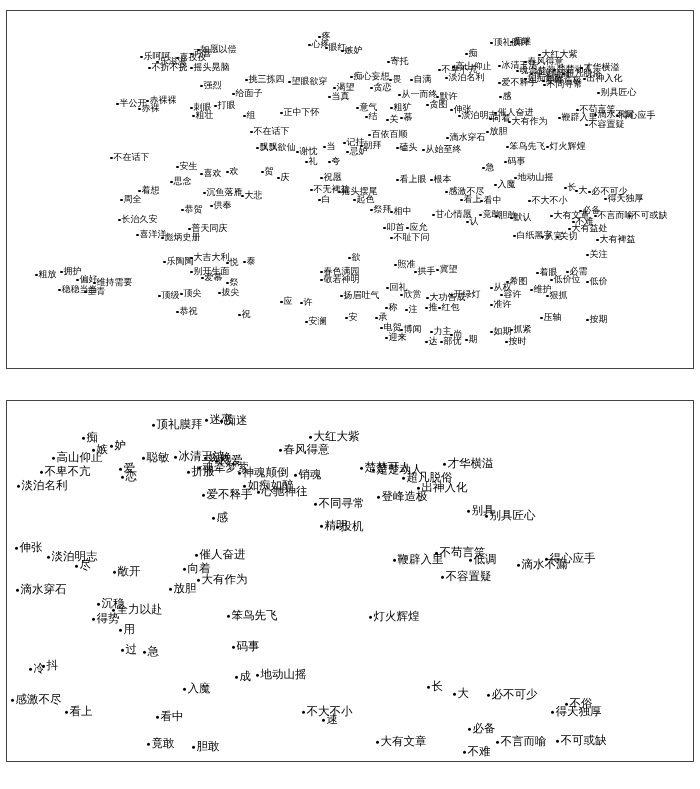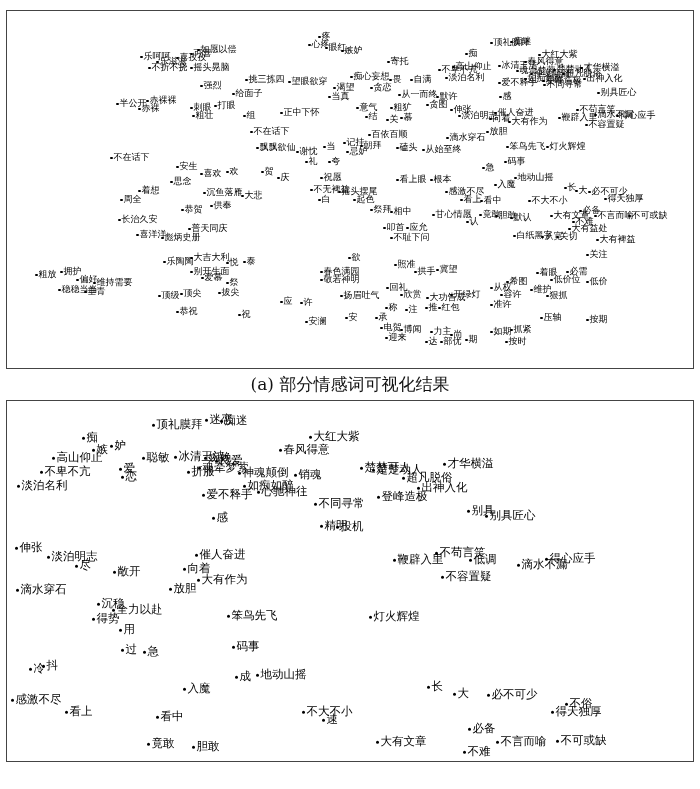--- a/index.html
+++ b/index.html
@@ -311,14 +311,13 @@
       <span class="word pb" style="left: 322px; top: 720px;">速</span>
       <span class="word pb" style="left: 468px; top: 729px;">必备</span>
       <span class="word pb" style="left: 376px; top: 742px;">大有文章</span>
       <span class="word pb" style="left: 496px; top: 742px;">不言而喻</span>
       <span class="word pb" style="left: 556px; top: 741px;">不可或缺</span>
       <span class="word pb" style="left: 147px; top: 744px;">竟敢</span>
       <span class="word pb" style="left: 192px; top: 747px;">胆敢</span>
       <span class="word pb" style="left: 463px; top: 752px;">不难</span>
     </div>
 
-  <div id="caption-a" class="caption">(a) 部分情感词可视化结果</div>
 </div>
 
 </body></html>

